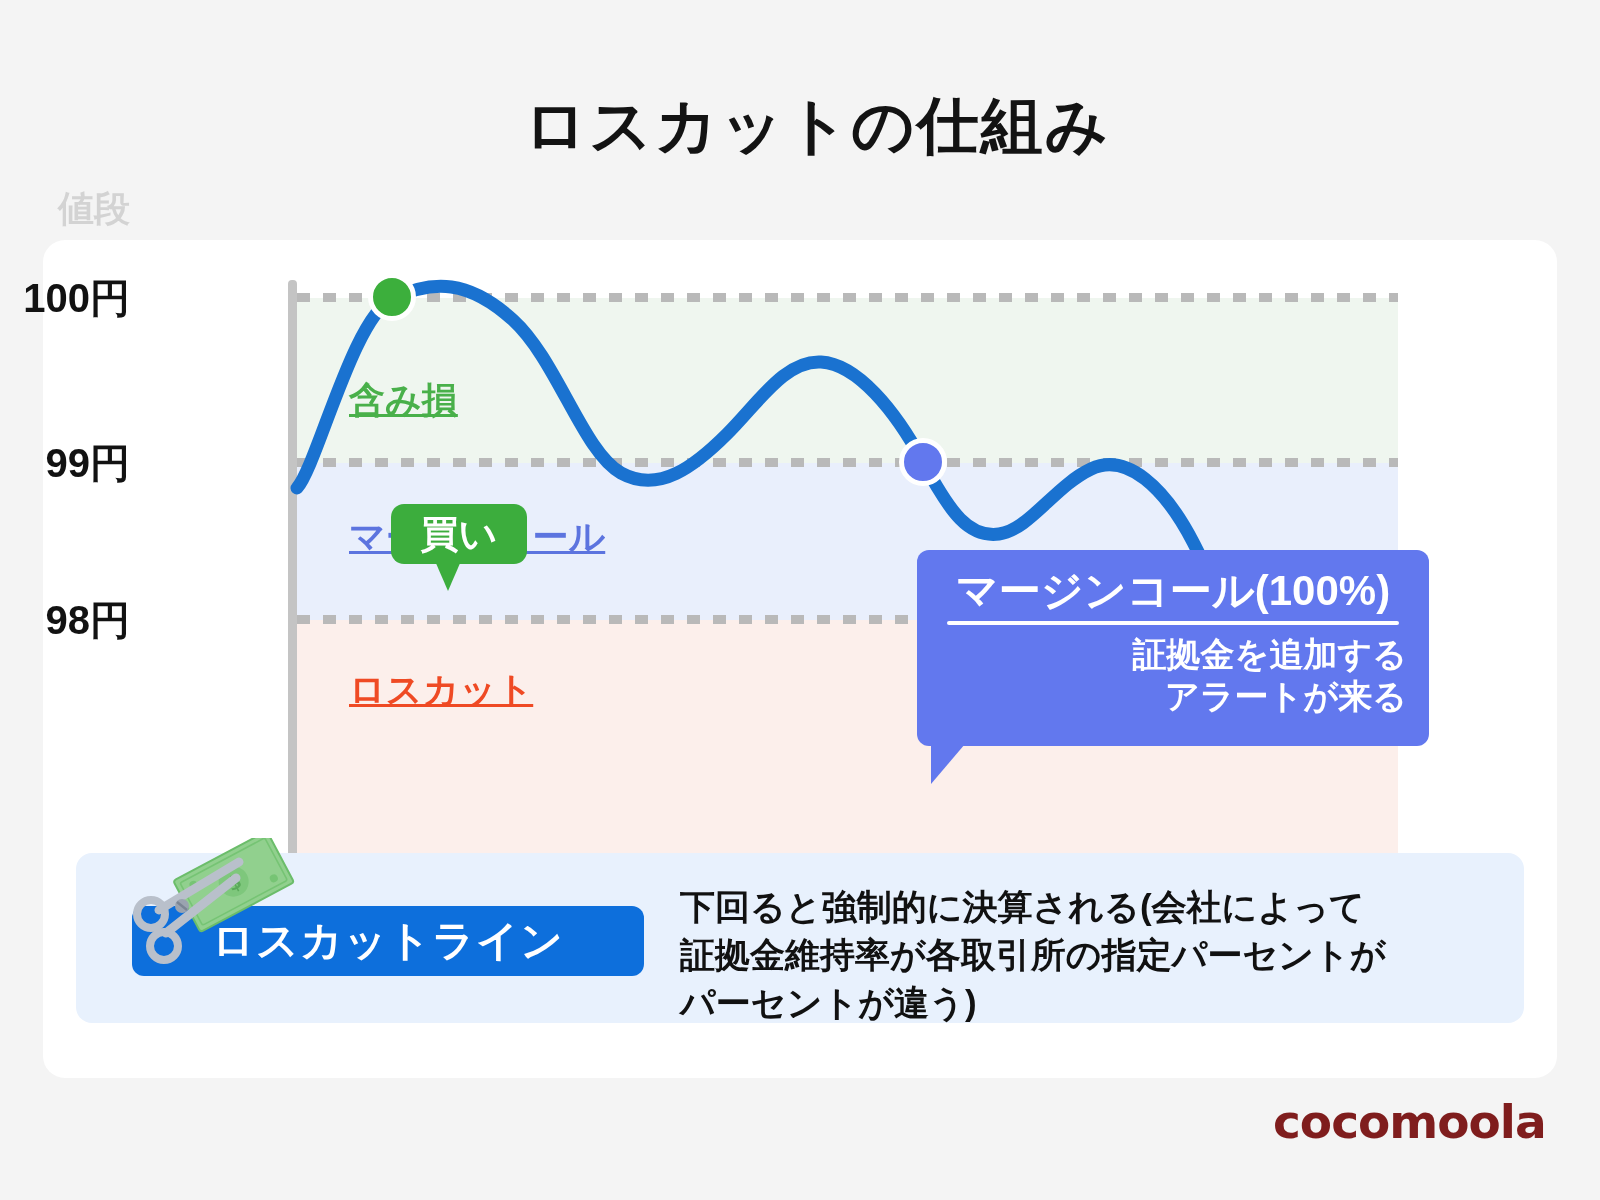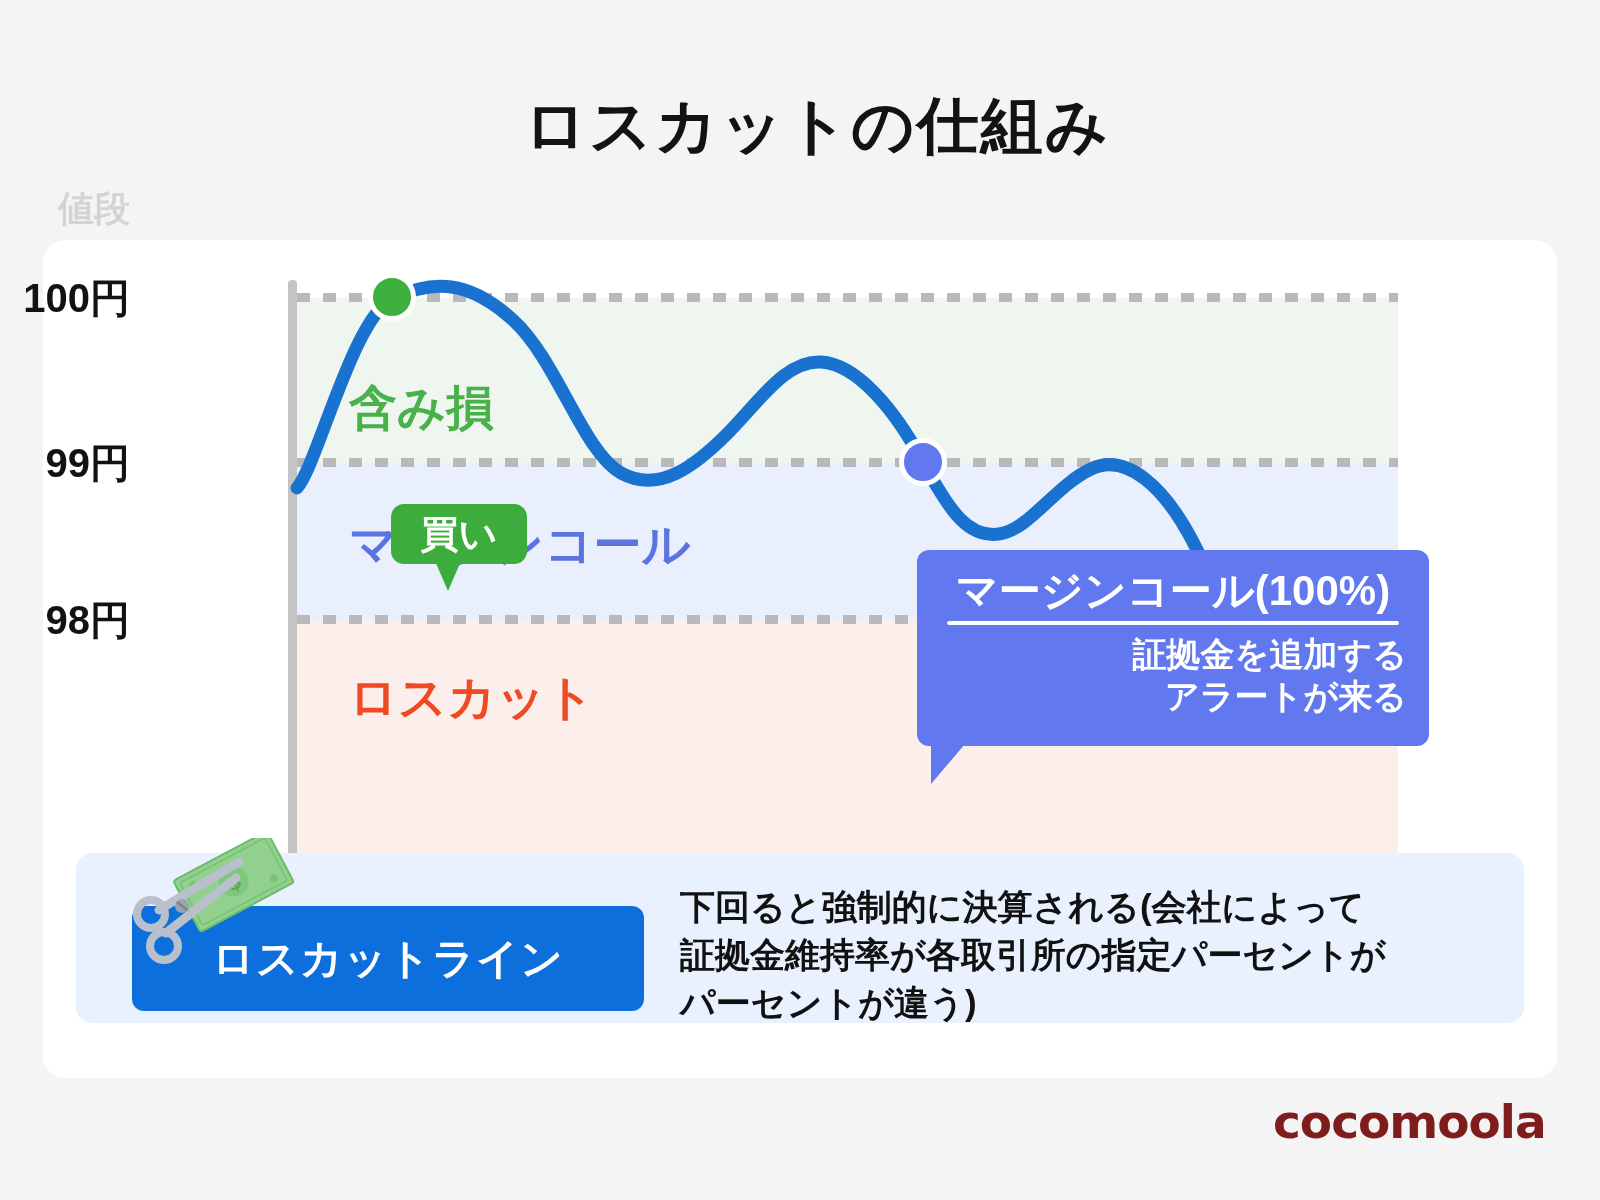--- a/index.html
+++ b/index.html
@@ -66,21 +66,21 @@
   .yl-98 { top:295px; }
 
   #axis-caption{
     position:absolute; right:1268px; top:-113px;
     width:230px; text-align:right;
     font-size:36px; font-weight:bold; color:#d3d3d3;
   }
 
   
   .zone-label{
-    position:absolute; font-size:48px; font-weight:bold; white-space:nowrap;
+    position:absolute; font-size:36px; font-weight:bold; white-space:nowrap;text-decoration:underline;
   }
   #zone-unrealized{ left:52px; top:78px;  color:#49b04a; }
   #zone-margin    { left:52px; top:215px; color:#5c74df; }
   #zone-losscut   { left:52px; top:368px; color:#ef4a24; }
 
   
   #curve-svg{ position:absolute; left:-32px; top:-60px; width:1180px; height:660px; overflow:visible; }
 
   
   .marker{
@@ -145,21 +145,21 @@
   }
 
   
   #bottom-bar{
     position:absolute; left:33px; top:613px;
     width:1448px; height:170px;
     background:#e8f1fd; border-radius:16px;
   }
   #losscut-tag{
     position:absolute; left:56px; top:53px;
-    width:512px; height:105px;
+    width:512px; height:70px;
     background:#0d6fdc; border-radius:12px;
     display:flex; align-items:center; justify-content:center;
   }
   #losscut-tag-label{
     font-size:42px; font-weight:bold; color:#ffffff; letter-spacing:1px;
   }
   #money-scissors-icon{
     position:absolute; left:55px; top:-15px;
     width:175px; height:130px;
   }

